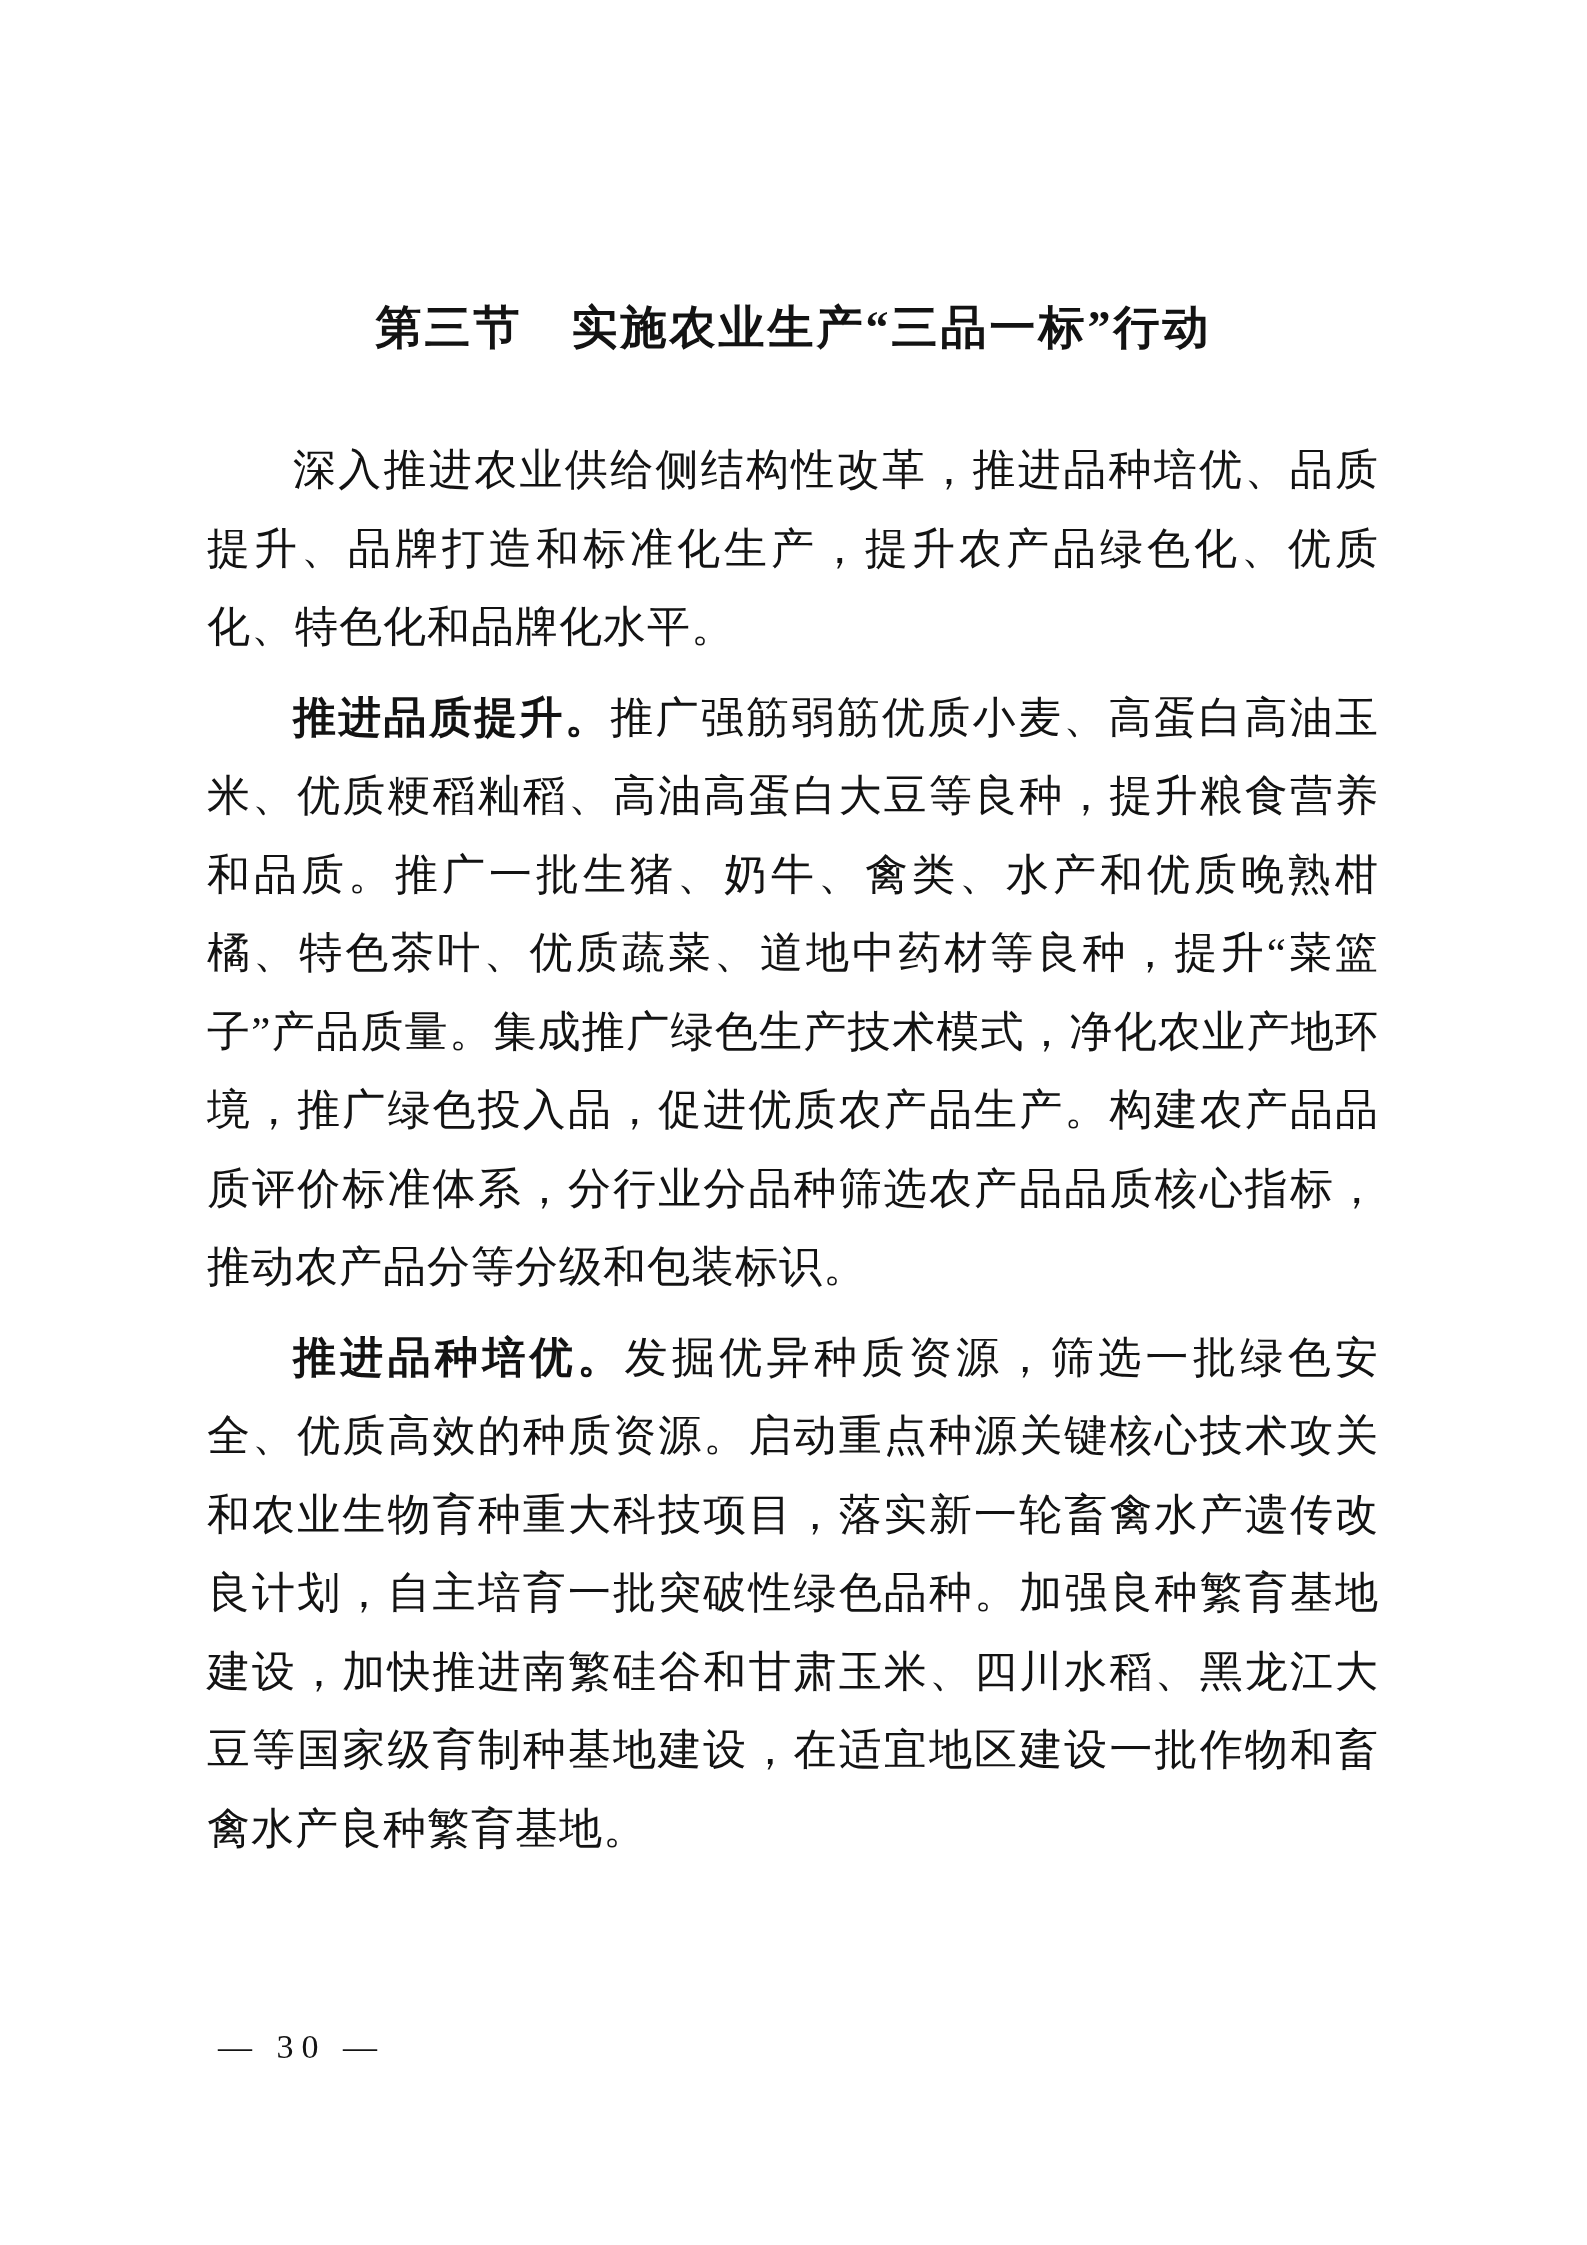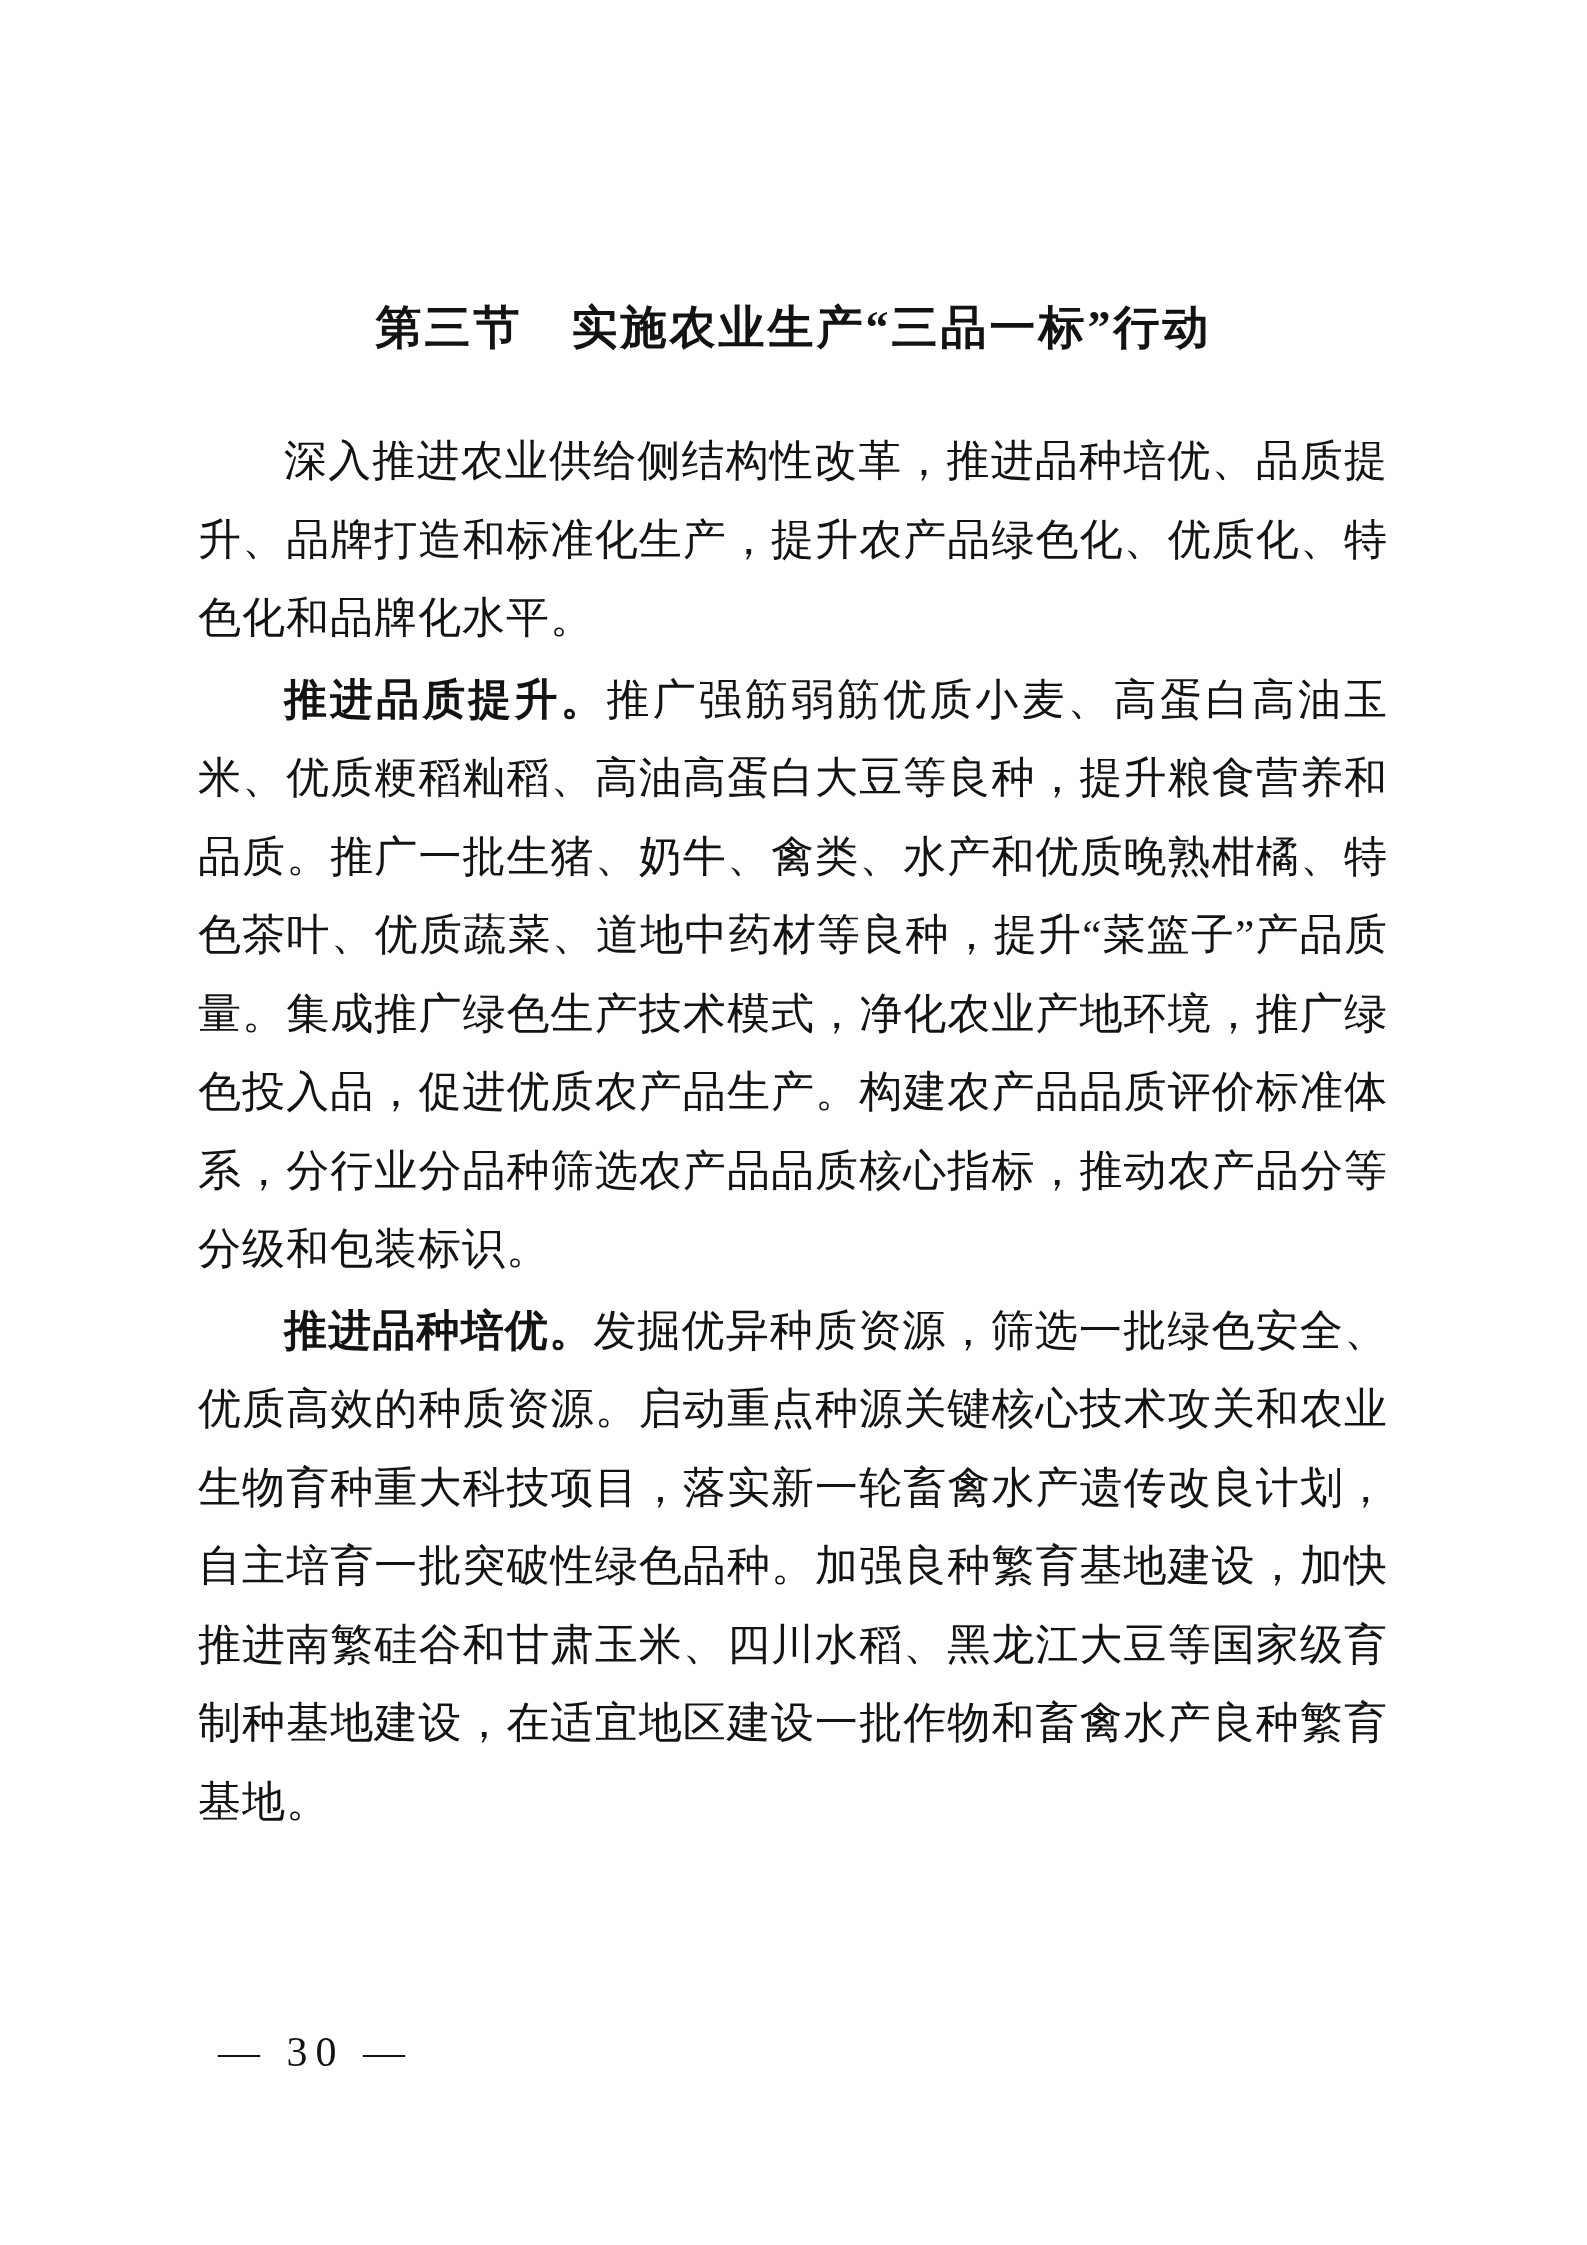--- a/index.html
+++ b/index.html
@@ -35,33 +35,33 @@
     top: 419px;
     left: 195px;
     width: 1196px;
     font-size: 43px;
     line-height: 78.5px;
     text-align: justify;
     text-justify: inter-ideograph;
     letter-spacing: 1px;
   }
   .doc-body p {
-    margin: 3px;
+    margin: 12px;
     padding: 0;
     text-indent: 2em;
     word-break: break-all;
   }
   .doc-body .run-bold {
     font-weight: 700;
   }
   .page-number {
     position: absolute;
     top: 2028px;
     left: 218px;
-    font-size: 42px;
+    font-size: 34px;
     letter-spacing: 8px;
     white-space: nowrap;
   }
 </style>
 </head>
 <body>
 
 <div class="page">
   <h1 class="doc-title">第三节　实施农业生产“三品一标”行动</h1>
 

